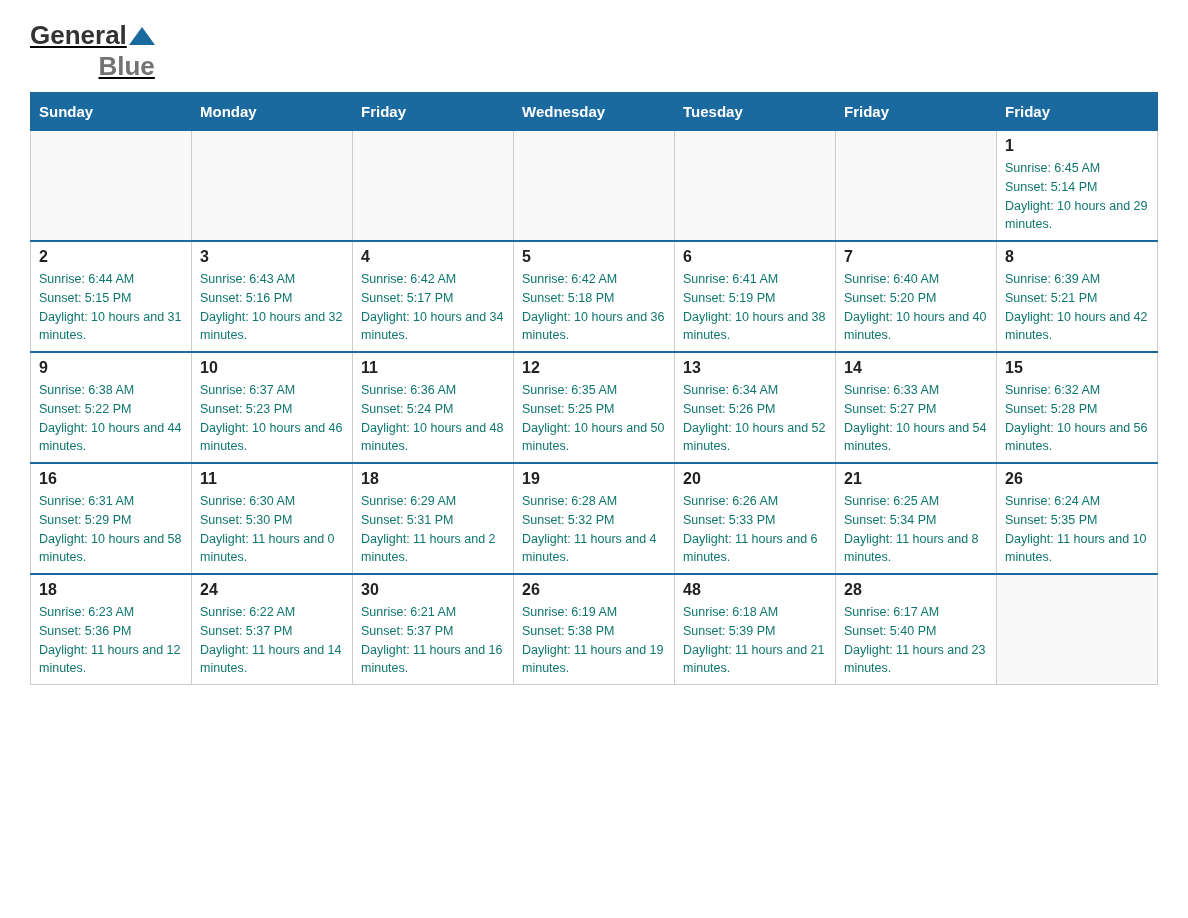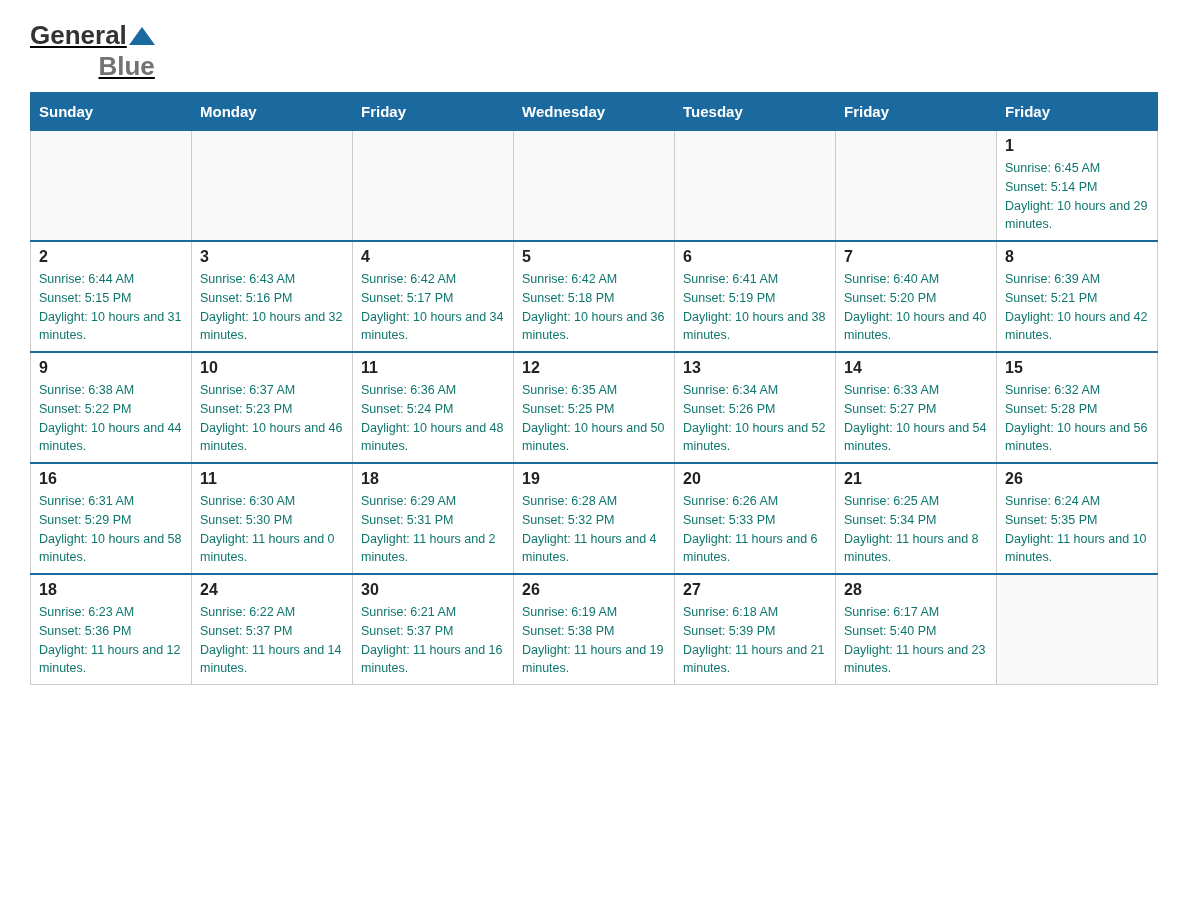--- a/index.html
+++ b/index.html
@@ -234,21 +234,21 @@
         </td>
         <td>
           <div class="day-number">30</div>
           <div class="day-info">Sunrise: 6:21 AM<br>Sunset: 5:37 PM<br>Daylight: 11 hours and 16 minutes.</div>
         </td>
         <td>
           <div class="day-number">26</div>
           <div class="day-info">Sunrise: 6:19 AM<br>Sunset: 5:38 PM<br>Daylight: 11 hours and 19 minutes.</div>
         </td>
         <td>
-          <div class="day-number">27</div>
+          <div class="day-number">48</div>
           <div class="day-info">Sunrise: 6:18 AM<br>Sunset: 5:39 PM<br>Daylight: 11 hours and 21 minutes.</div>
         </td>
         <td>
           <div class="day-number">28</div>
           <div class="day-info">Sunrise: 6:17 AM<br>Sunset: 5:40 PM<br>Daylight: 11 hours and 23 minutes.</div>
         </td>
         <td class="empty"></td>
       </tr>
     </tbody>
 </table>

